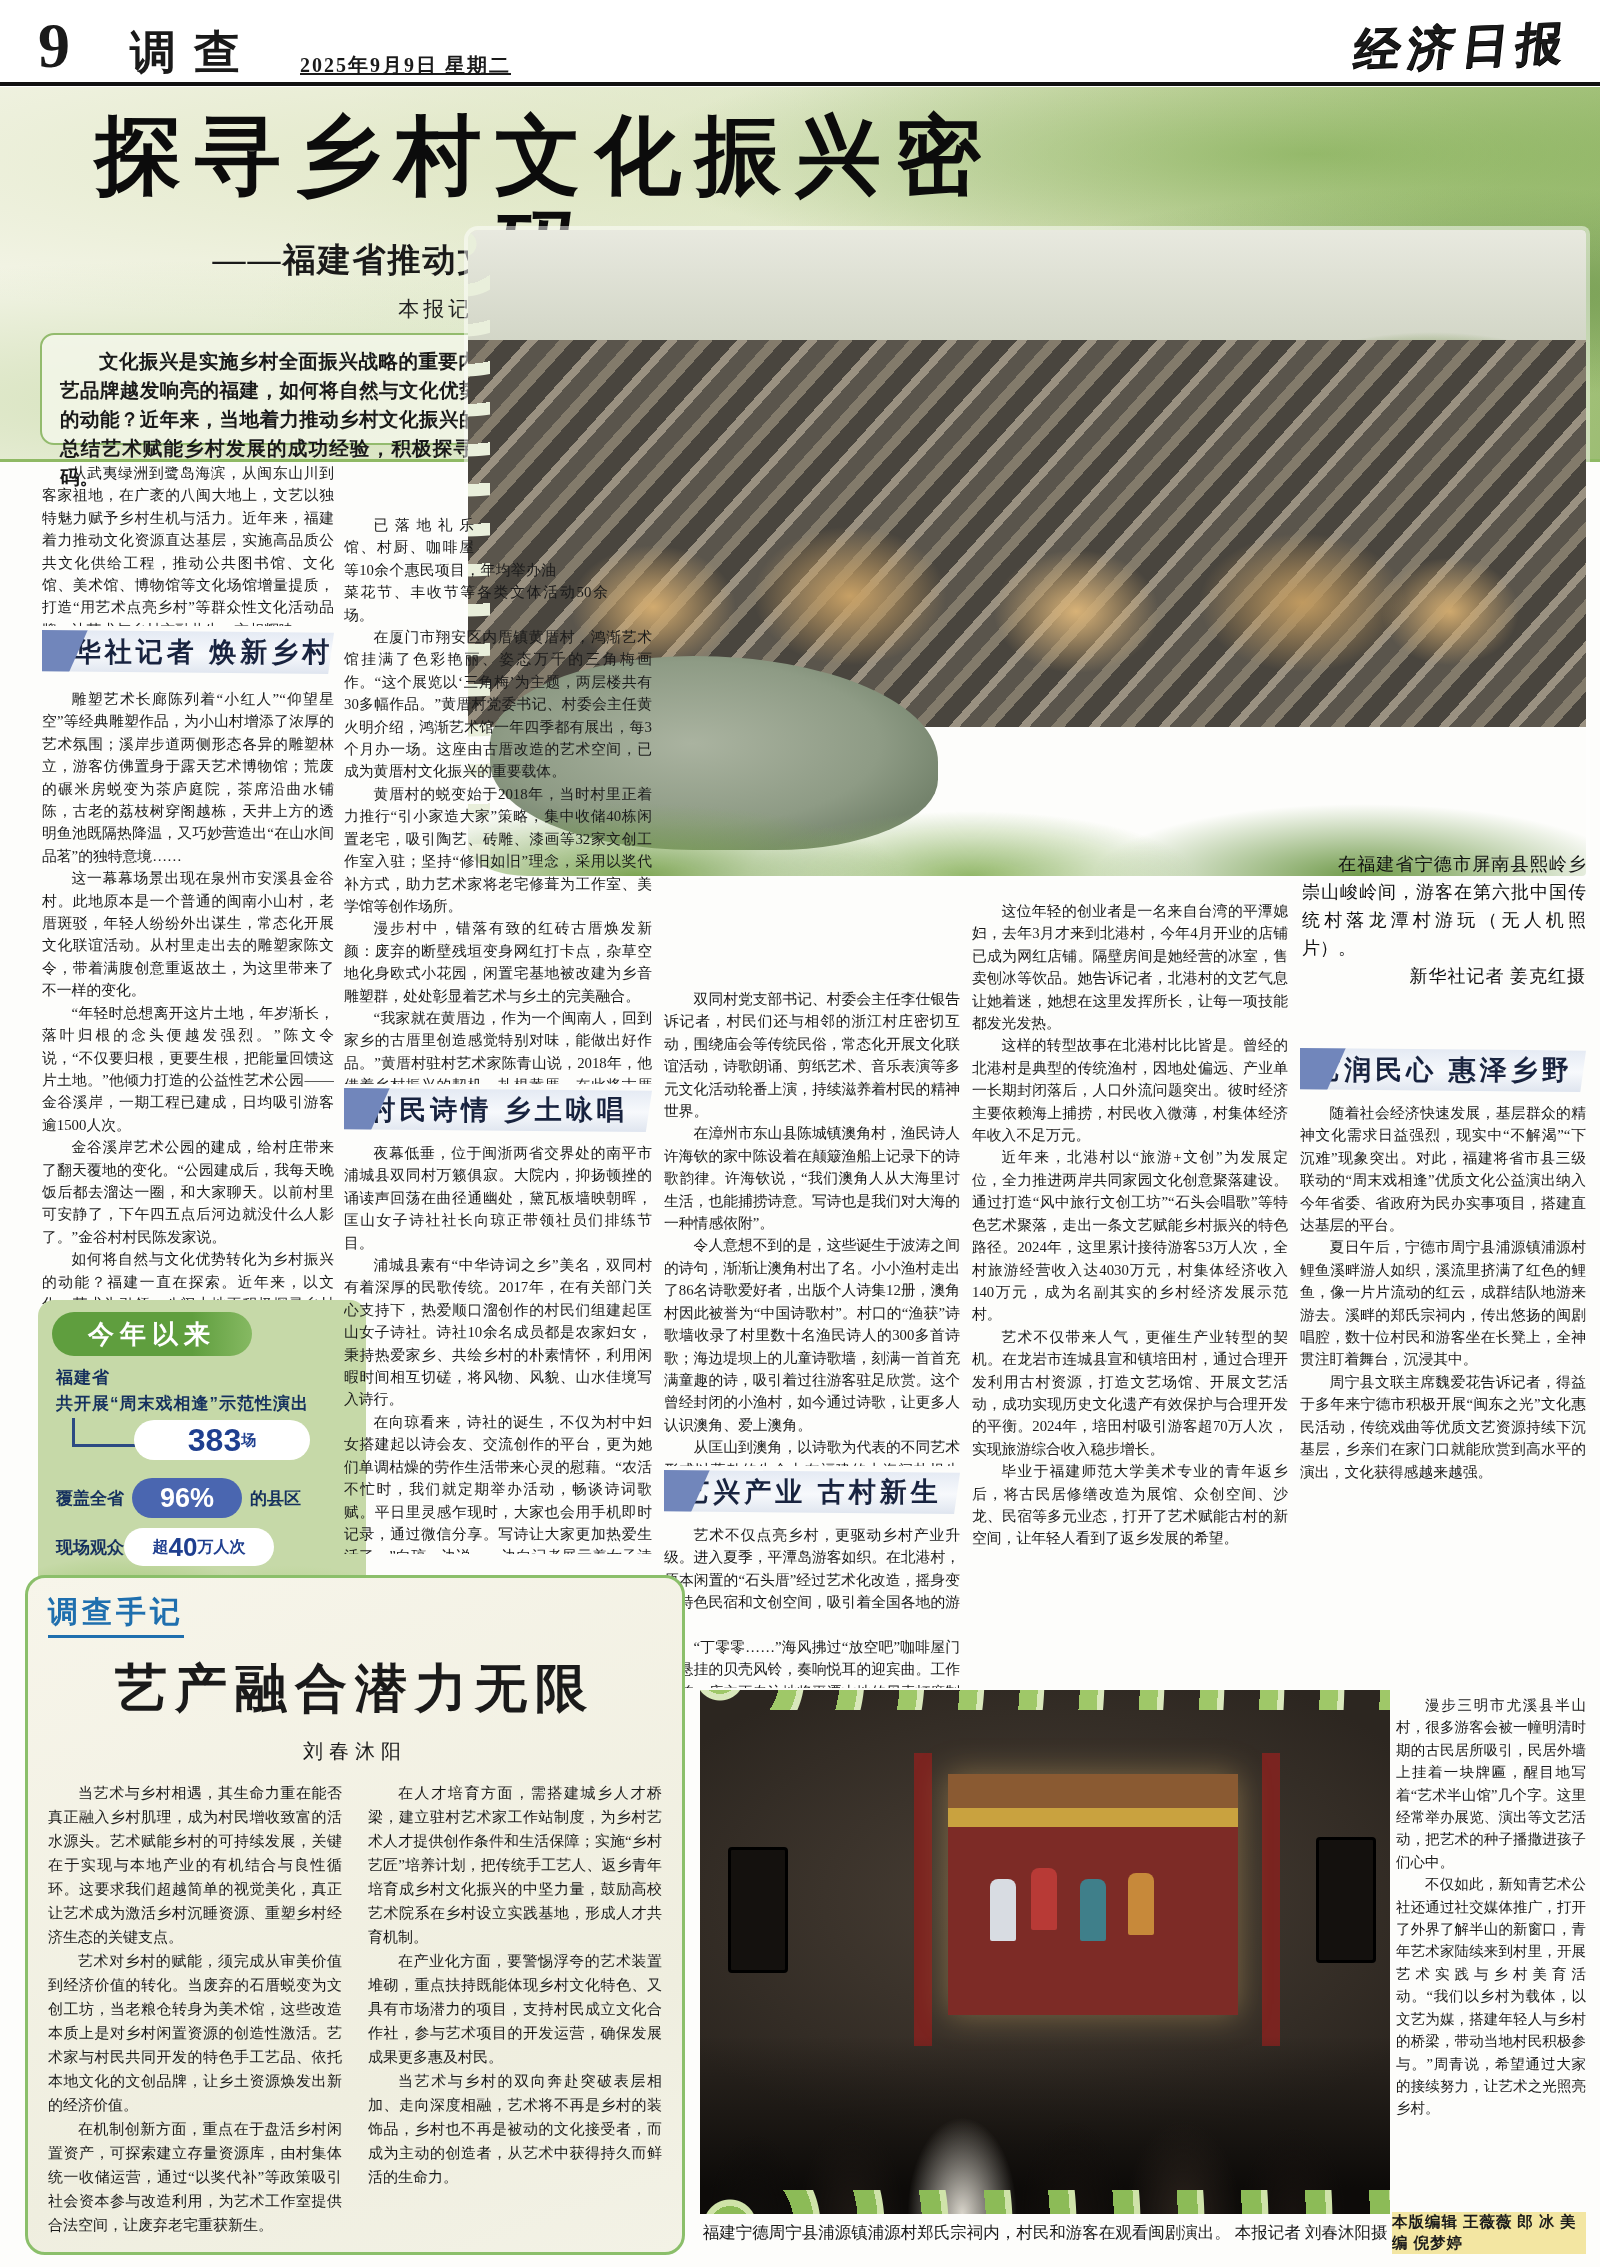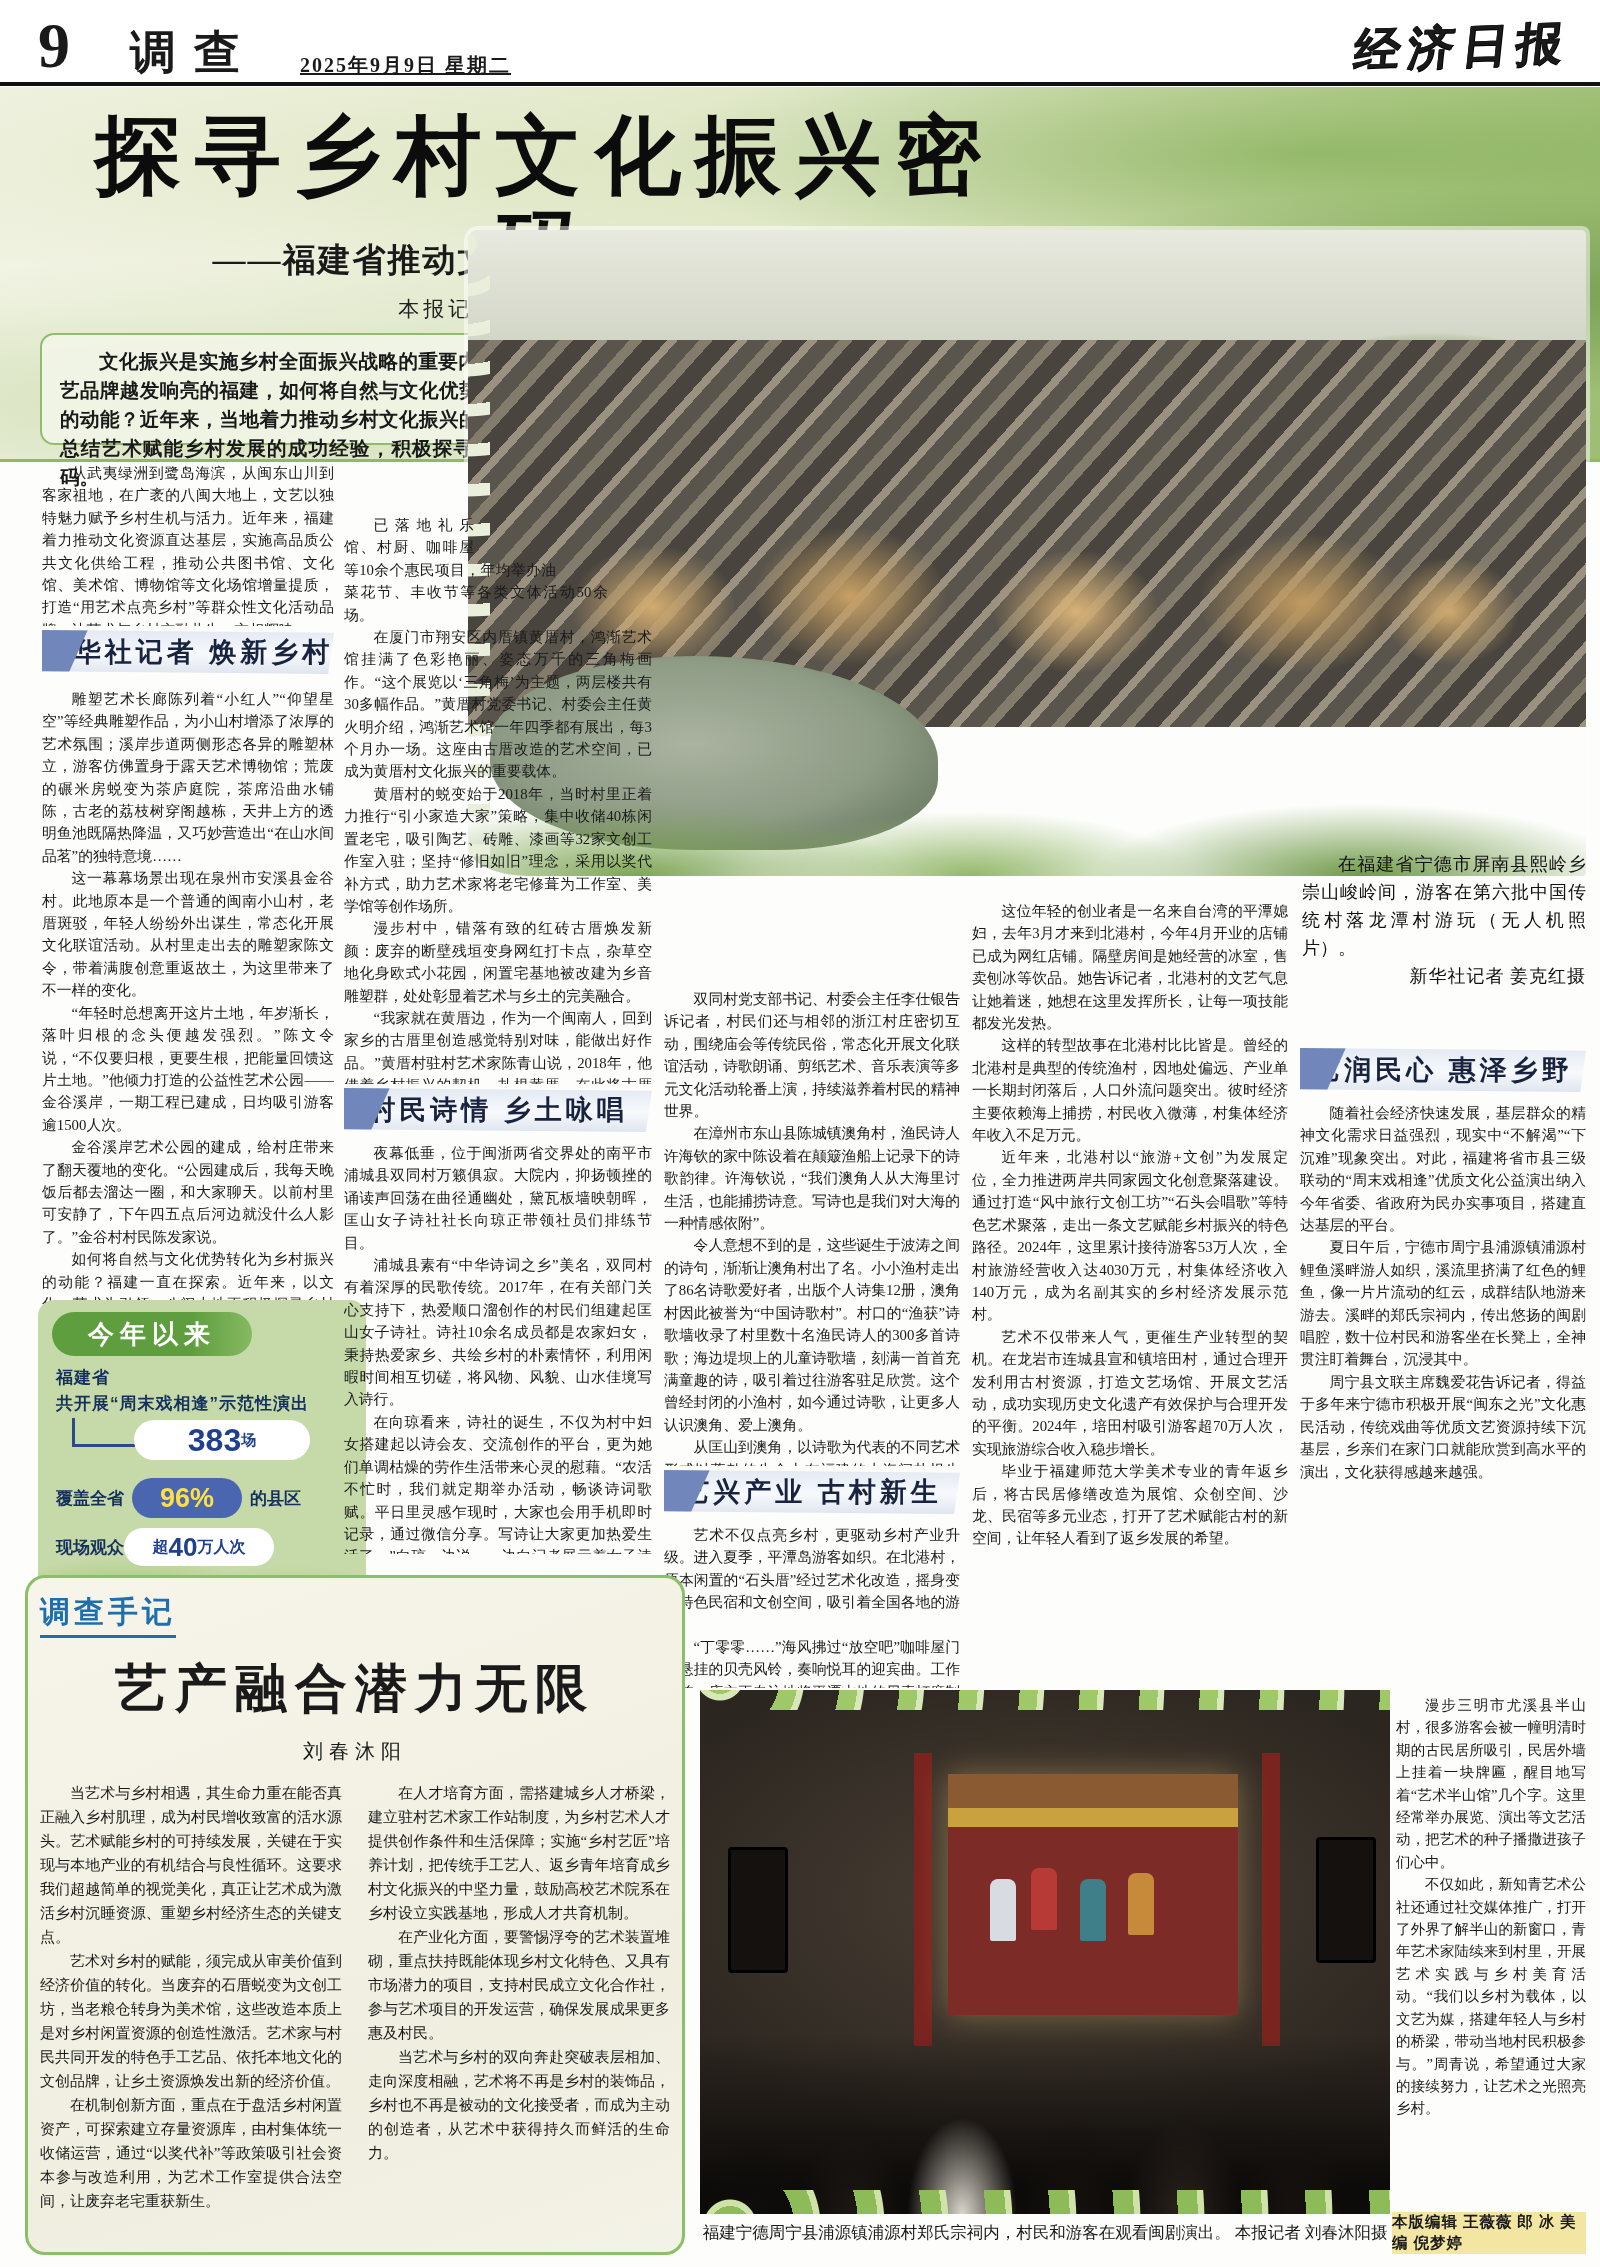--- a/index.html
+++ b/index.html
@@ -127,29 +127,29 @@
       background:linear-gradient(90deg,#5f9e3e 70%,#86b962);color:#fff;font-weight:900;font-size:26px;
       letter-spacing:6px;display:flex;align-items:center;justify-content:center;}
   .info-line{position:absolute;left:18px;color:#15305e;font-weight:800;font-size:17px;letter-spacing:1px;}
   #info-l1{top:66px;} #info-l2{top:92px;}
   #info-elbow{position:absolute;left:34px;top:118px;width:60px;height:26px;border-left:3px solid #2c4a83;border-bottom:3px solid #2c4a83;}
   .pill{position:absolute;background:#fff;border-radius:20px;display:flex;align-items:center;justify-content:center;color:#1f3f8f;}
   #pill-383{left:96px;top:120px;width:176px;height:40px;font-weight:900;}
   #pill-383 .big{font-size:32px;} #pill-383 .small{font-size:15px;font-weight:800;}
   #row-96{position:absolute;left:18px;top:178px;width:260px;display:flex;align-items:center;gap:8px;
       color:#15305e;font-weight:800;font-size:17px;}
-  #pill-96{background:#4a66b0;color:#fde047;border-radius:20px;width:110px;height:40px;display:flex;align-items:center;justify-content:center;font-weight:900;font-size:27px;}
+  #pill-96{background:#4a66b0;color:#ffffff;border-radius:20px;width:110px;height:40px;display:flex;align-items:center;justify-content:center;font-weight:900;font-size:27px;}
   #row-40{position:absolute;left:18px;top:228px;width:260px;display:flex;align-items:center;gap:0;color:#15305e;font-weight:800;font-size:17px;}
   #pill-40{background:#fff;border-radius:20px;width:150px;height:38px;display:flex;align-items:center;justify-content:center;color:#1f3f8f;font-weight:900;font-size:16px;}
   #pill-40 .big{font-size:26px;}
   #info-note{position:absolute;left:60px;top:276px;color:#15305e;font-weight:900;font-size:18px;display:flex;align-items:center;gap:8px;}
   .tri{width:0;height:0;border-left:16px solid #f0922b;border-top:10px solid transparent;border-bottom:10px solid transparent;}
   
   #notes{left:25px;top:1575px;width:660px;height:680px;border:3px solid #8bbf6a;border-radius:20px;
-      background:linear-gradient(160deg,#f7f5ea,#efeeDF 70%,#f3f2e6);box-sizing:border-box;padding:14px 12px;}
+      background:linear-gradient(160deg,#f7f5ea,#efeeDF 70%,#f3f2e6);box-sizing:border-box;padding:14px 20px;}
   #notes-label{font-weight:900;font-size:30px;color:#1f6fae;letter-spacing:4px;
       border-bottom:3px solid #1f6fae;display:inline-block;padding-bottom:2px;}
   #notes-title{text-align:center;font-family:"Liberation Sans","DejaVu Sans",sans-serif;
       font-weight:900;font-size:52px;letter-spacing:8px;margin-top:16px;}
   #notes-byline{text-align:center;font-size:20px;letter-spacing:6px;margin-top:14px;}
   #notes-text{margin-top:16px;height:470px;overflow:hidden;column-count:2;column-gap:26px;
       font-size:15px;line-height:24px;text-align:justify;}
   #notes-text p{margin:0;text-indent:2em;}
   
   #editor-box{left:1392px;top:2212px;width:194px;height:42px;background:#f3e6a2;

